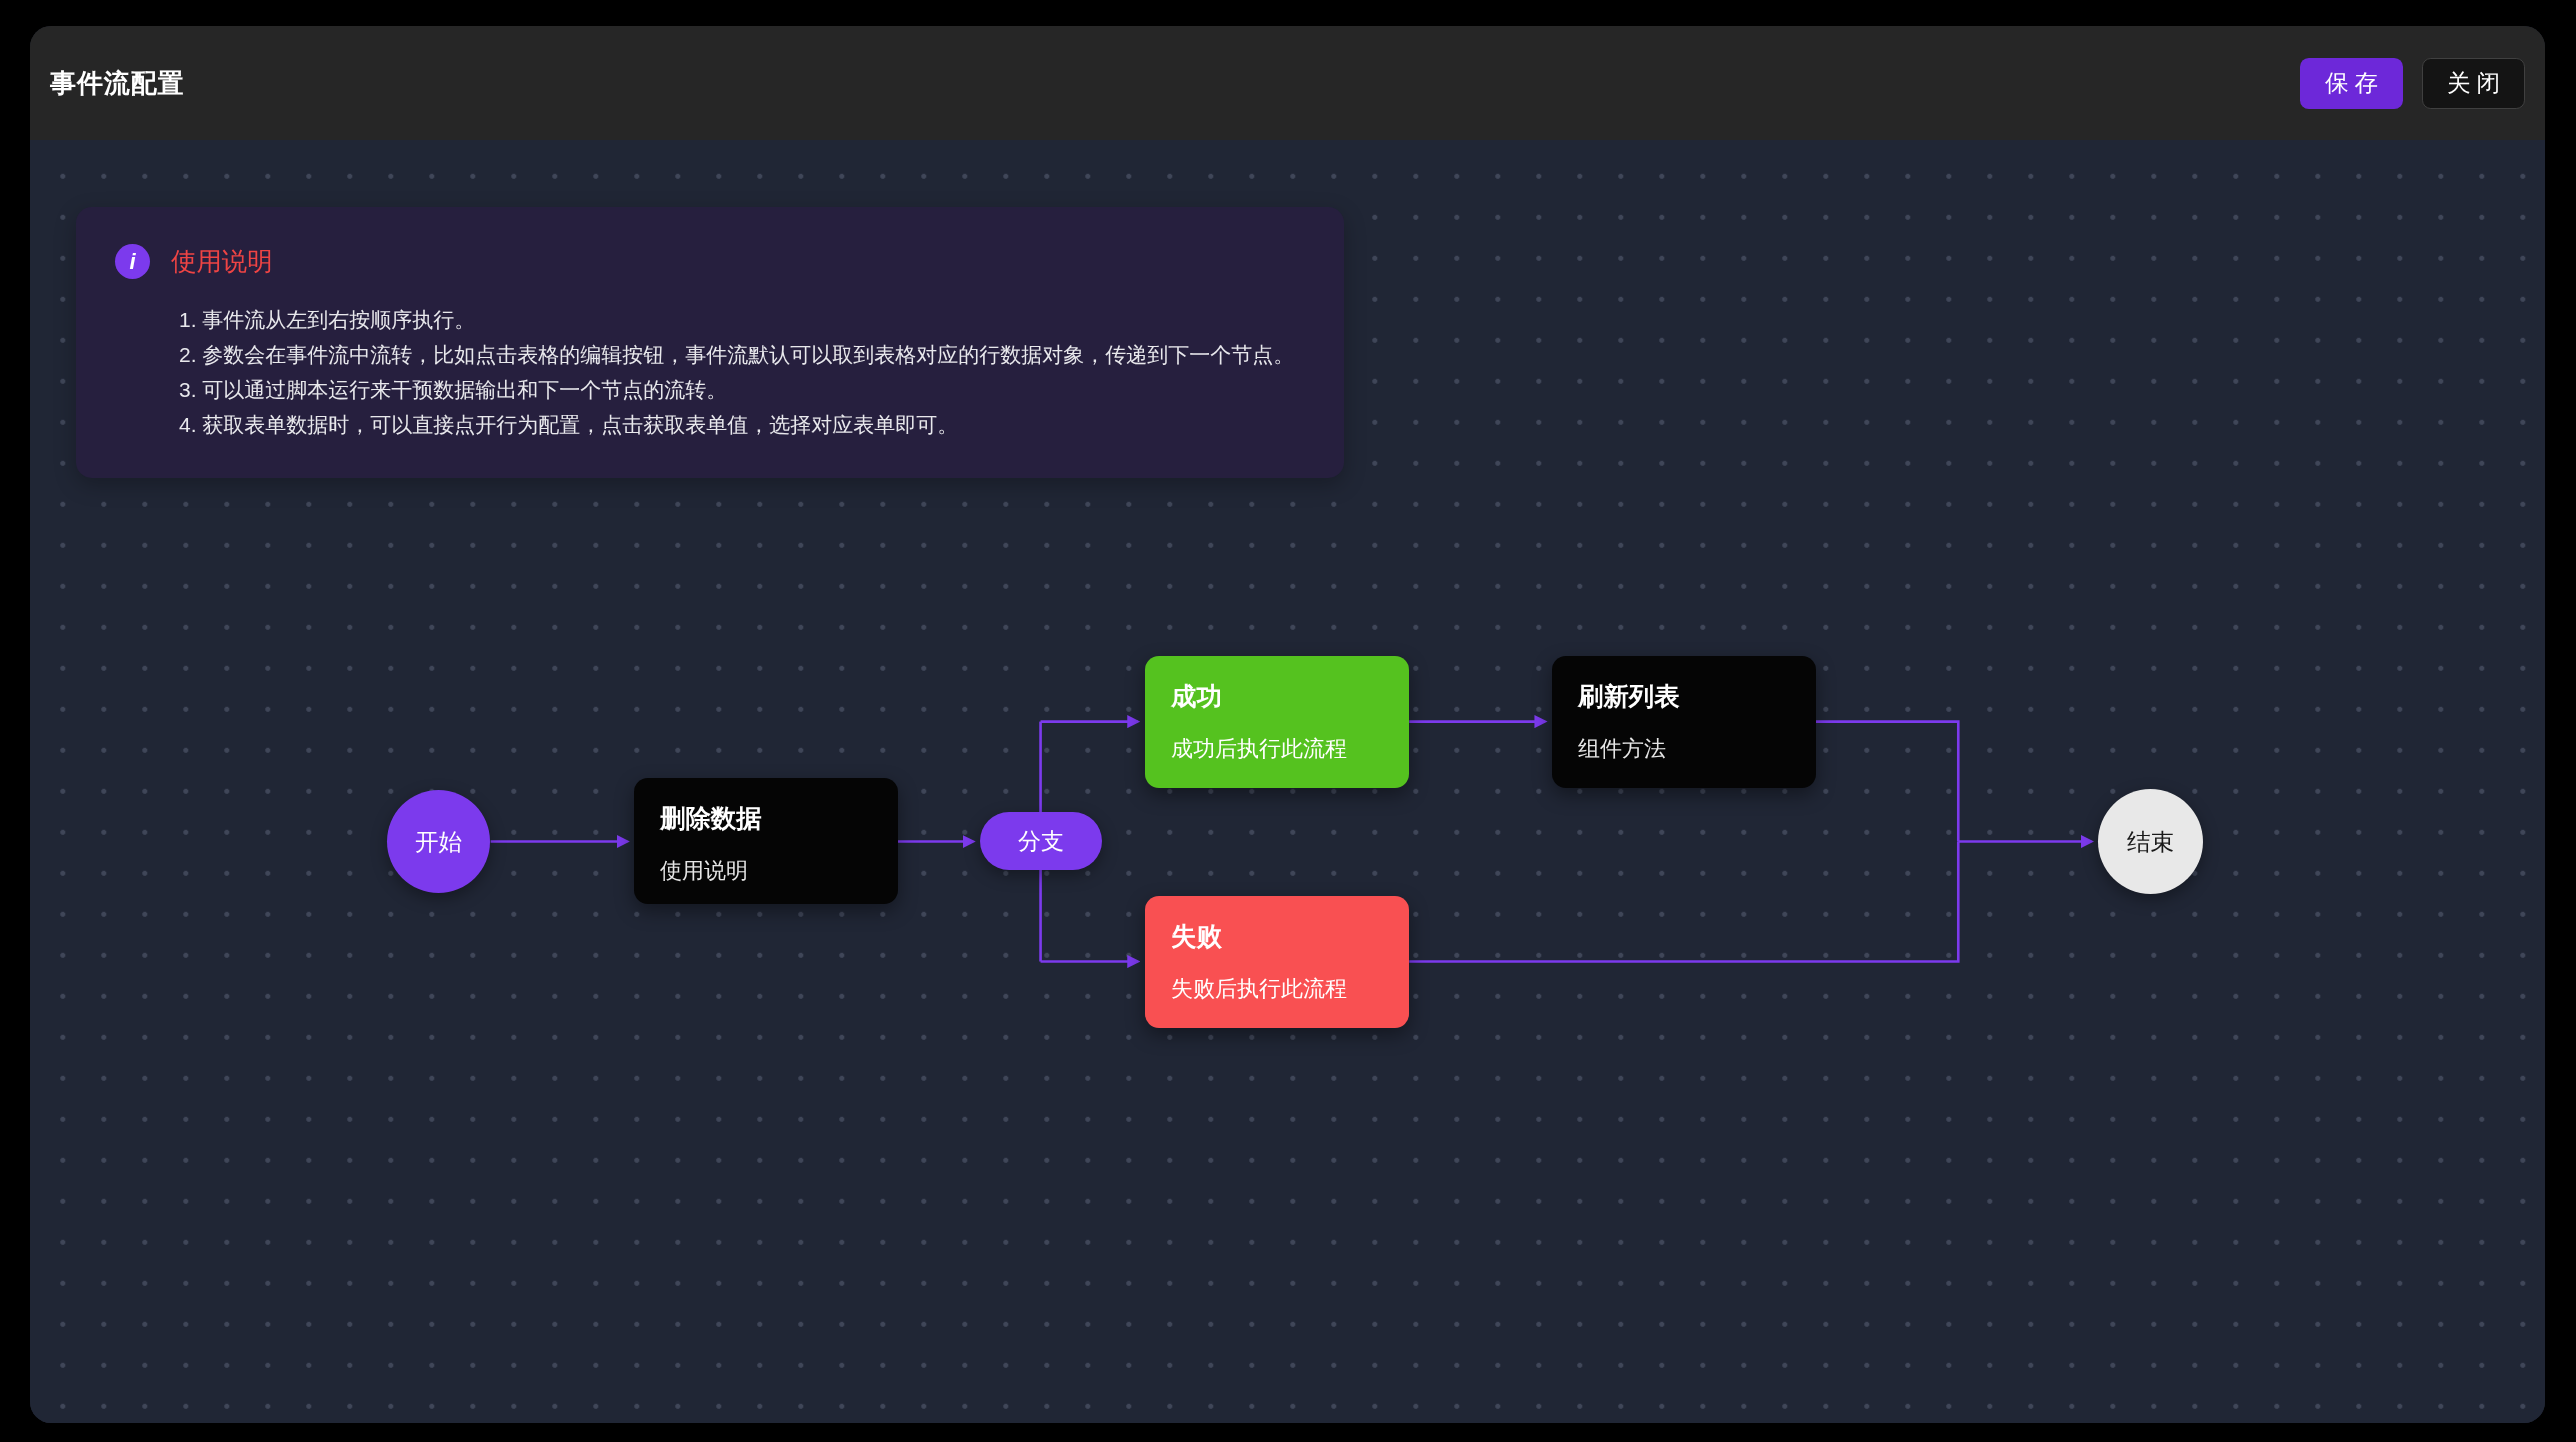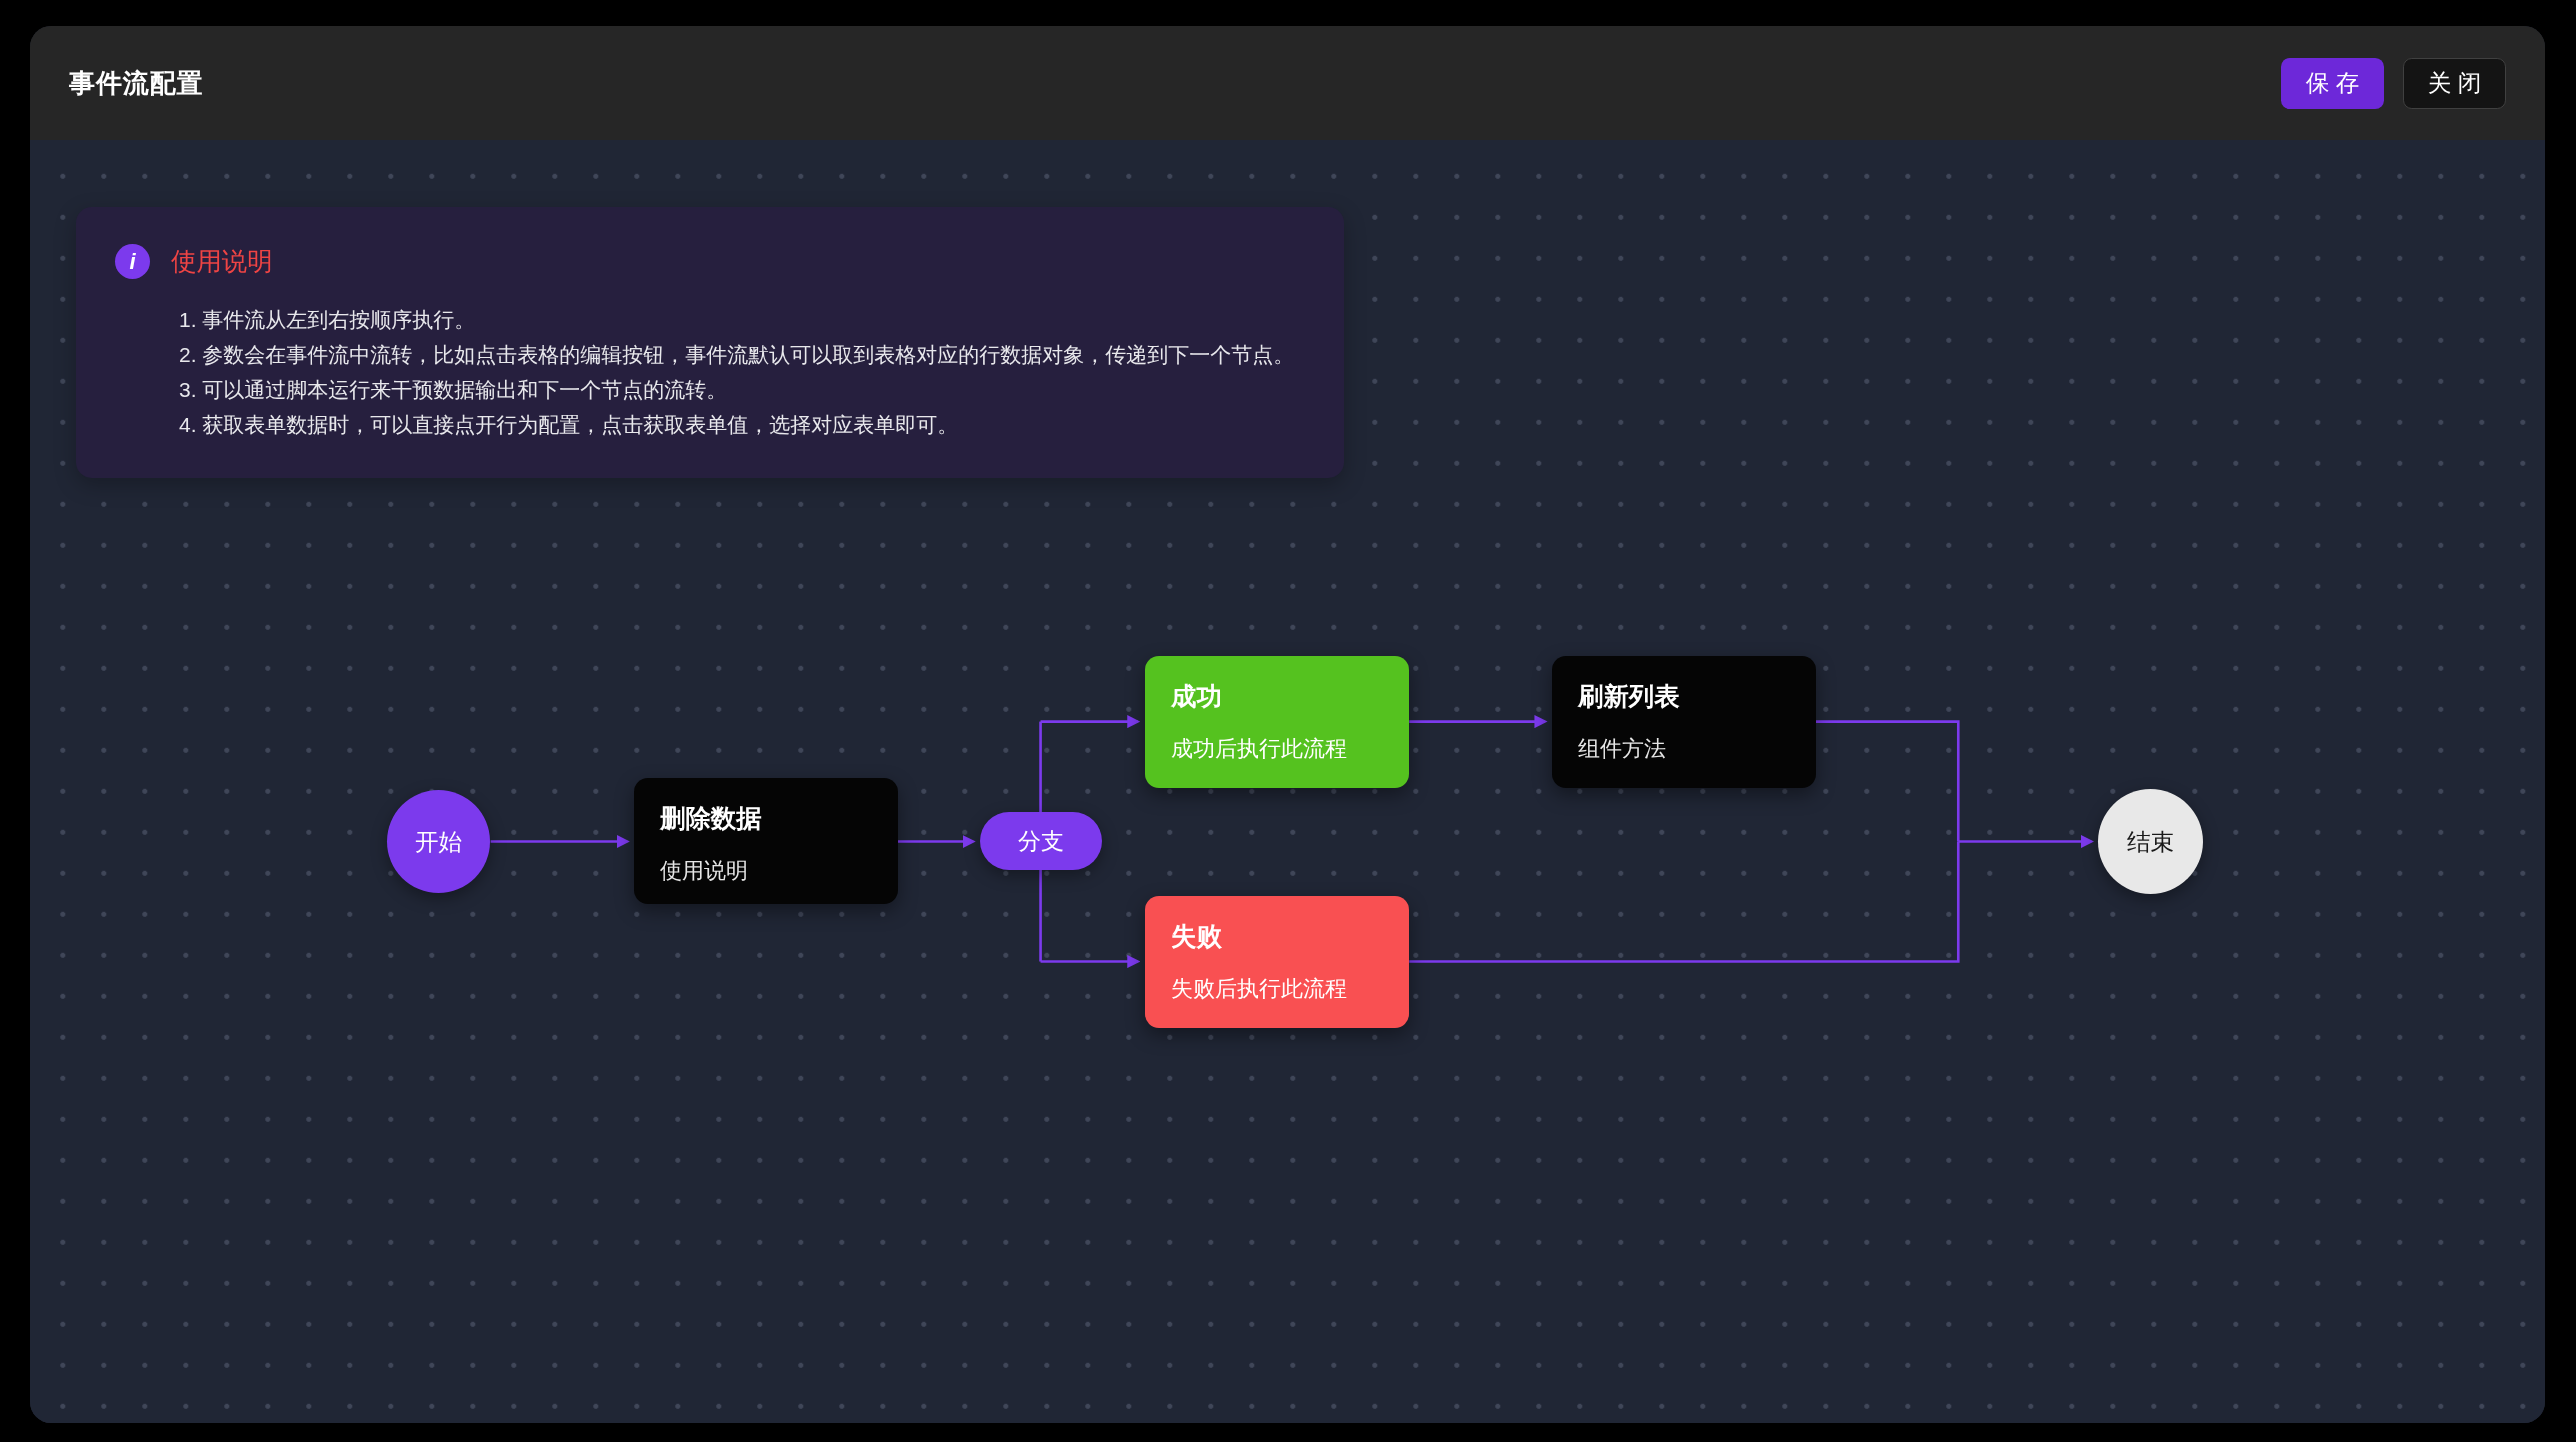--- a/index.html
+++ b/index.html
@@ -19,27 +19,27 @@
   }
   
   .window{
     position:absolute;left:30px;top:26px;width:2515px;height:1397px;
     border-radius:21px;background:#202635;overflow:hidden;
   }
   
   .titlebar{
     position:absolute;left:0;top:0;right:0;height:114px;
     background:#262626;display:flex;align-items:center;justify-content:space-between;
-    padding:0 39px;z-index:5;
+    padding:0 20px;z-index:5;
   }
   .titlebar h1{color:#fff;font-size:26px;font-weight:700;letter-spacing:0.9px;}
   .actions{display:flex;gap:19px;}
   .btn{
     min-width:103px;height:51px;border-radius:8.8px;border:none;cursor:pointer;
-    font-size:23.6px;color:#fff;font-family:Liberation Sans, sans-serif;display:flex;align-items:center;justify-content:center;
+    font-size:23.6px;color:#fff;font-family:Liberation Serif, serif;display:flex;align-items:center;justify-content:center;
     padding:0 23px;
   }
   .btn-save{background:#6d28d9;}
   .btn-close{background:#141414;border:0.9px solid #404040;text-align:center;}
   
   .canvas{
     position:absolute;left:0;top:114px;right:0;bottom:0;
     background-color:#202635;
     background-image:radial-gradient(circle, rgba(175,185,215,0.22) 2.2px, transparent 2.6px);
     background-size:41px 41px;

